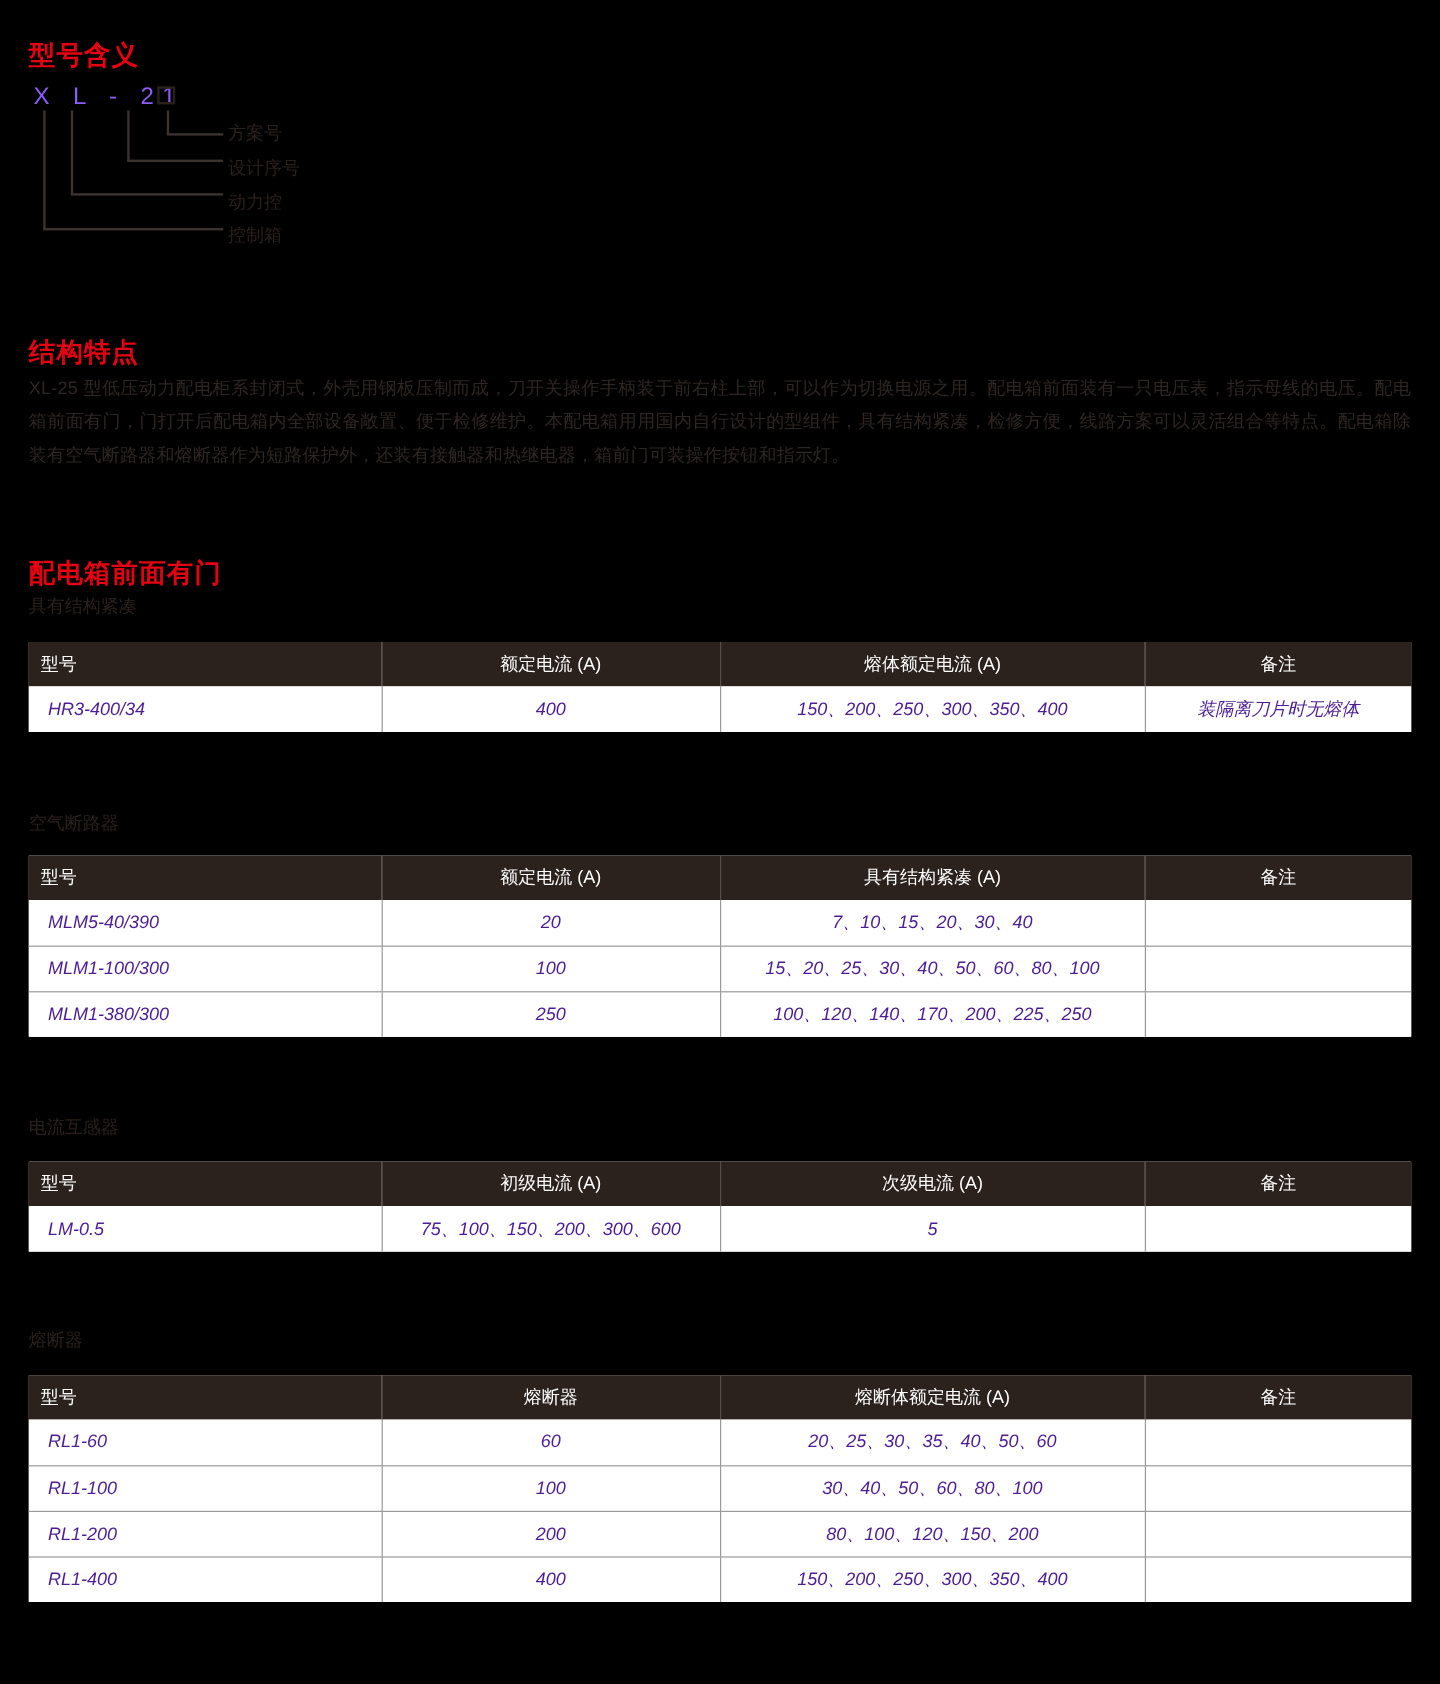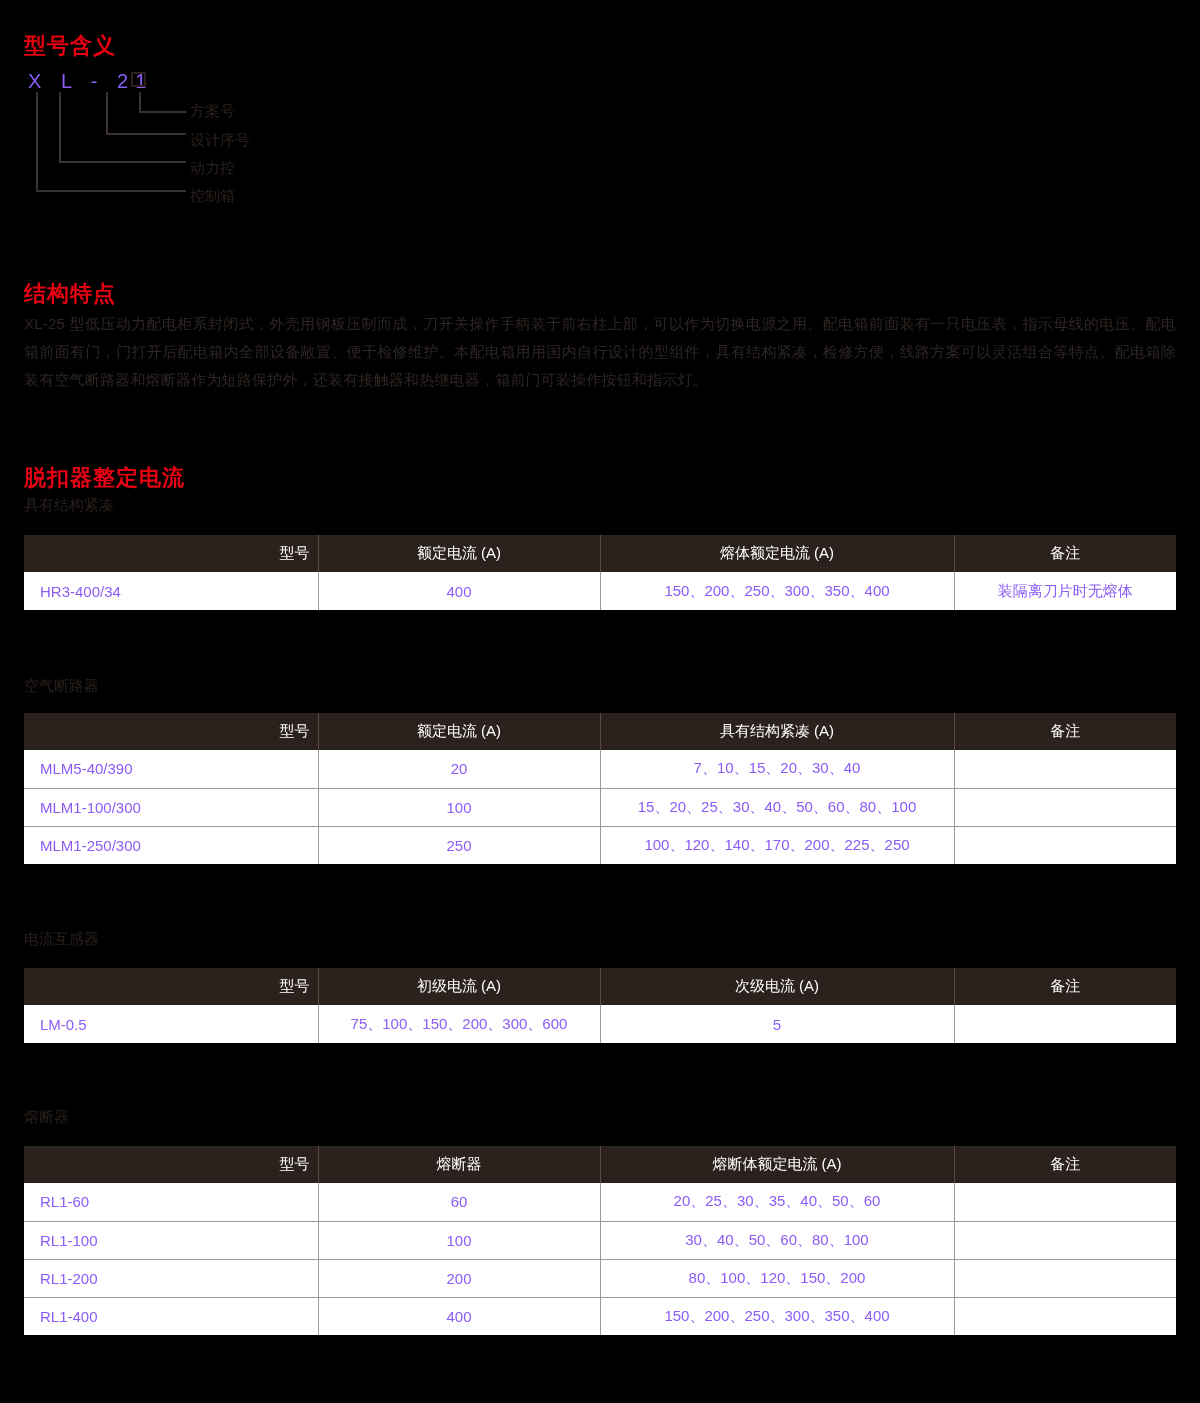--- a/index.html
+++ b/index.html
@@ -90,30 +90,31 @@
     background: #2b211d;
     color: #ffffff;
     font-size: 15px;
     font-weight: normal;
     height: 37px;
     text-align: center;
     border-right: 1px solid #5a4d48;
     padding: 0 8px;
   }
   table.spec thead th:last-child { border-right: none; }
-  table.spec thead th.left { text-align: right; padding-left: 0; }
+  table.spec thead th.left { text-align: left; padding-left: 10px; }
   table.spec tbody td {
-    color: #8b5cf6;
+    color: #4c1d95;
     font-size: 15px;
     height: 38px;
     text-align: center;
     border-right: 1px solid #9a9a9a;
     border-bottom: 1px solid #9a9a9a;
     background: #ffffff;
     padding: 0 8px;
+    font-style: italic;
   }
   table.spec tbody tr:last-child td { border-bottom: none; }
   table.spec tbody td:last-child { border-right: none; }
   table.spec tbody td.left { text-align: left; padding-left: 16px; }
 </style>
 </head>
 <body>
 
 <div class="page">
 
@@ -136,21 +137,21 @@
     <div class="leader-label" style="left:190px; top:102px;">方案号</div>
     <div class="leader-label" style="left:190px; top:131px;">设计序号</div>
     <div class="leader-label" style="left:190px; top:159px;">动力控</div>
     <div class="leader-label" style="left:190px; top:187px;">控制箱</div>
   </div>
 
   <div class="sec-title" style="top:264px;">结构特点</div>
 
   <div class="body-text" style="top:310px;">XL-25 型低压动力配电柜系封闭式，外壳用钢板压制而成，刀开关操作手柄装于前右柱上部，可以作为切换电源之用。配电箱前面装有一只电压表，指示母线的电压。配电箱前面有门，门打开后配电箱内全部设备敞置、便于检修维护。本配电箱用用国内自行设计的型组件，具有结构紧凑，检修方便，线路方案可以灵活组合等特点。配电箱除装有空气断路器和熔断器作为短路保护外，还装有接触器和热继电器，箱前门可装操作按钮和指示灯。</div>
 
-  <div class="sec-title" style="top:448px;">脱扣器整定电流</div>
+  <div class="sec-title" style="top:448px;">配电箱前面有门</div>
 
   <div class="sub-title" style="top:496px;">具有结构紧凑</div>
   <div class="tbl-wrap" style="top:535px;">
     <table class="spec">
       <colgroup>
           <col class="c1">
           <col class="c2">
           <col class="c3">
           <col class="c4">
         </colgroup>
@@ -197,21 +198,21 @@
           <td>7、10、15、20、30、40</td>
           <td></td>
         </tr>
         <tr>
           <td class="left">MLM1-100/300</td>
           <td>100</td>
           <td>15、20、25、30、40、50、60、80、100</td>
           <td></td>
         </tr>
         <tr>
-          <td class="left">MLM1-250/300</td>
+          <td class="left">MLM1-380/300</td>
           <td>250</td>
           <td>100、120、140、170、200、225、250</td>
           <td></td>
         </tr>
       </tbody>
     </table>
   </div>
 
   <div class="sub-title" style="top:930px;">电流互感器</div>
   <div class="tbl-wrap" style="top:968px;">

